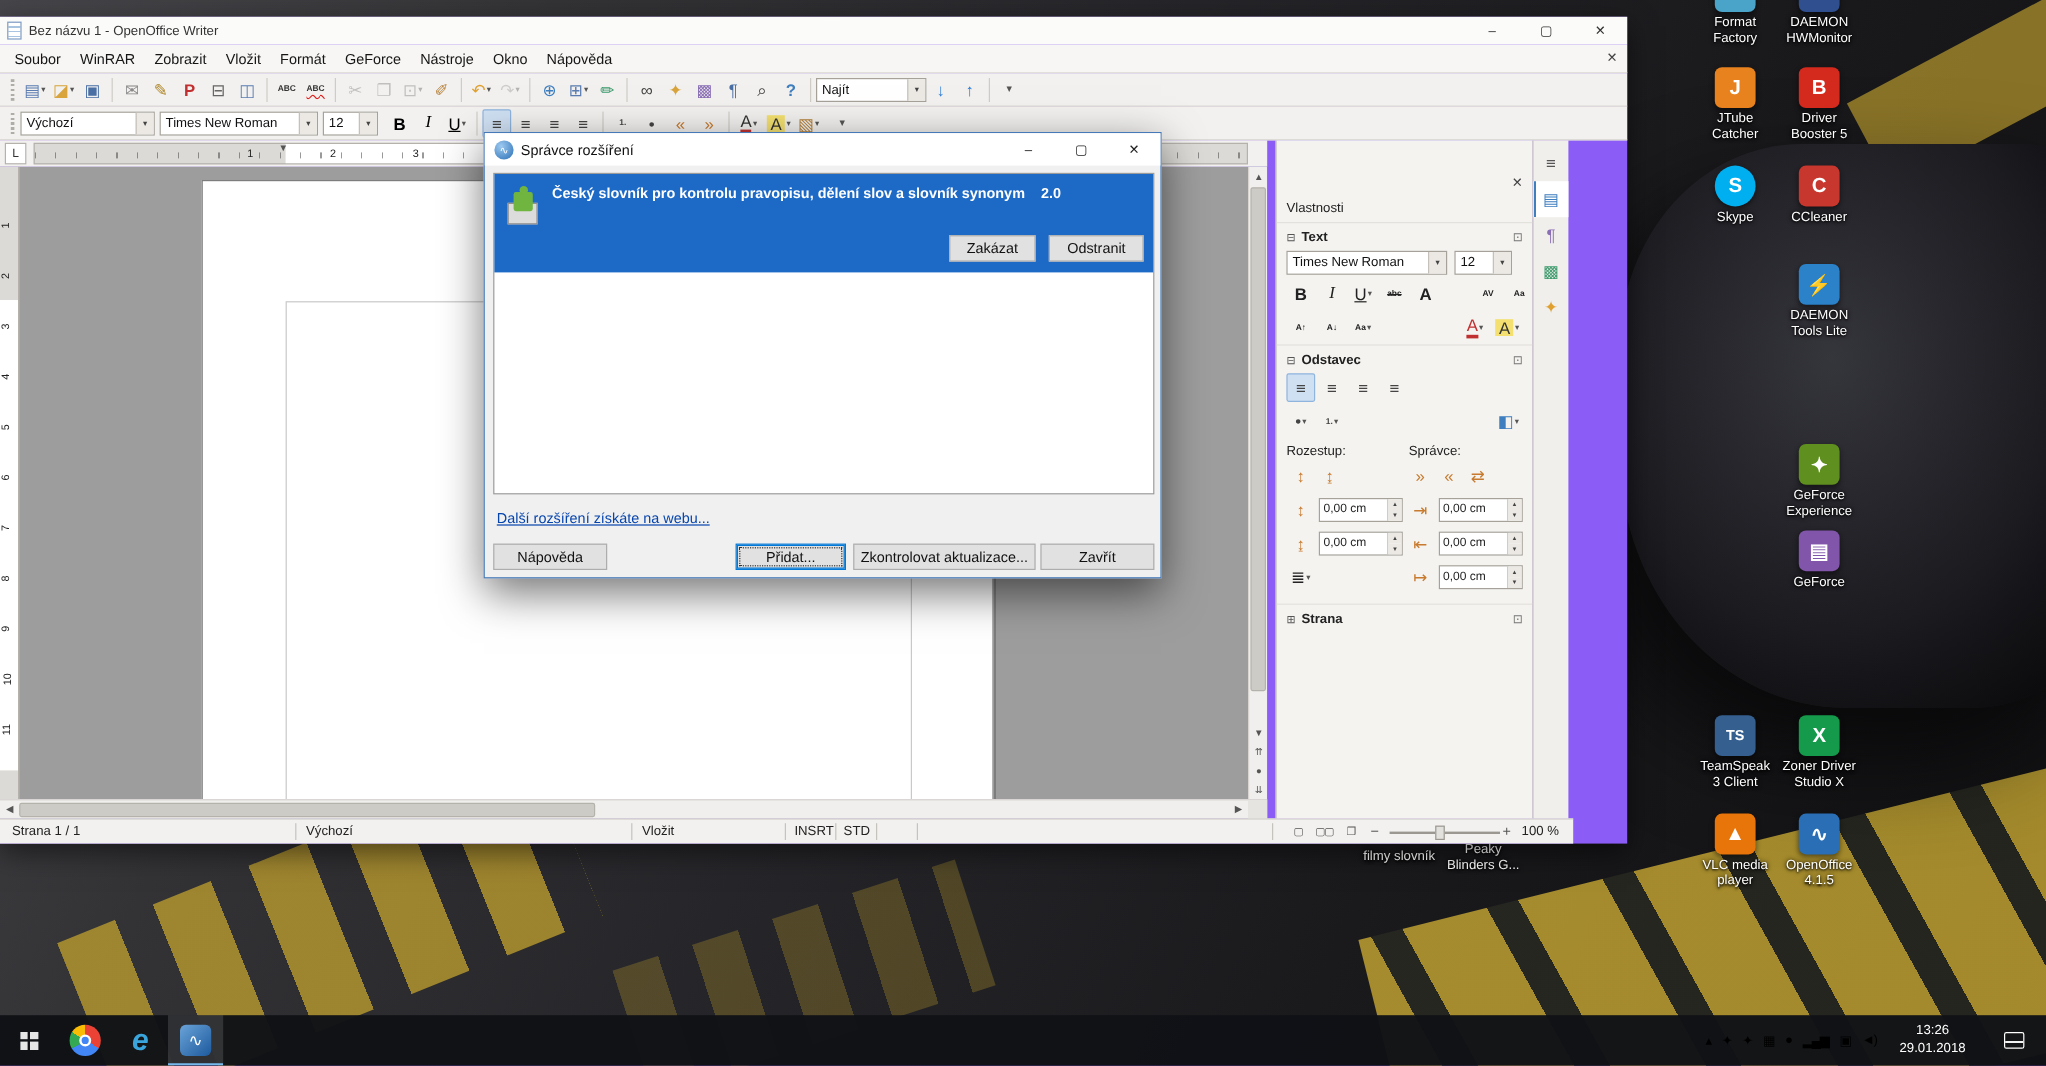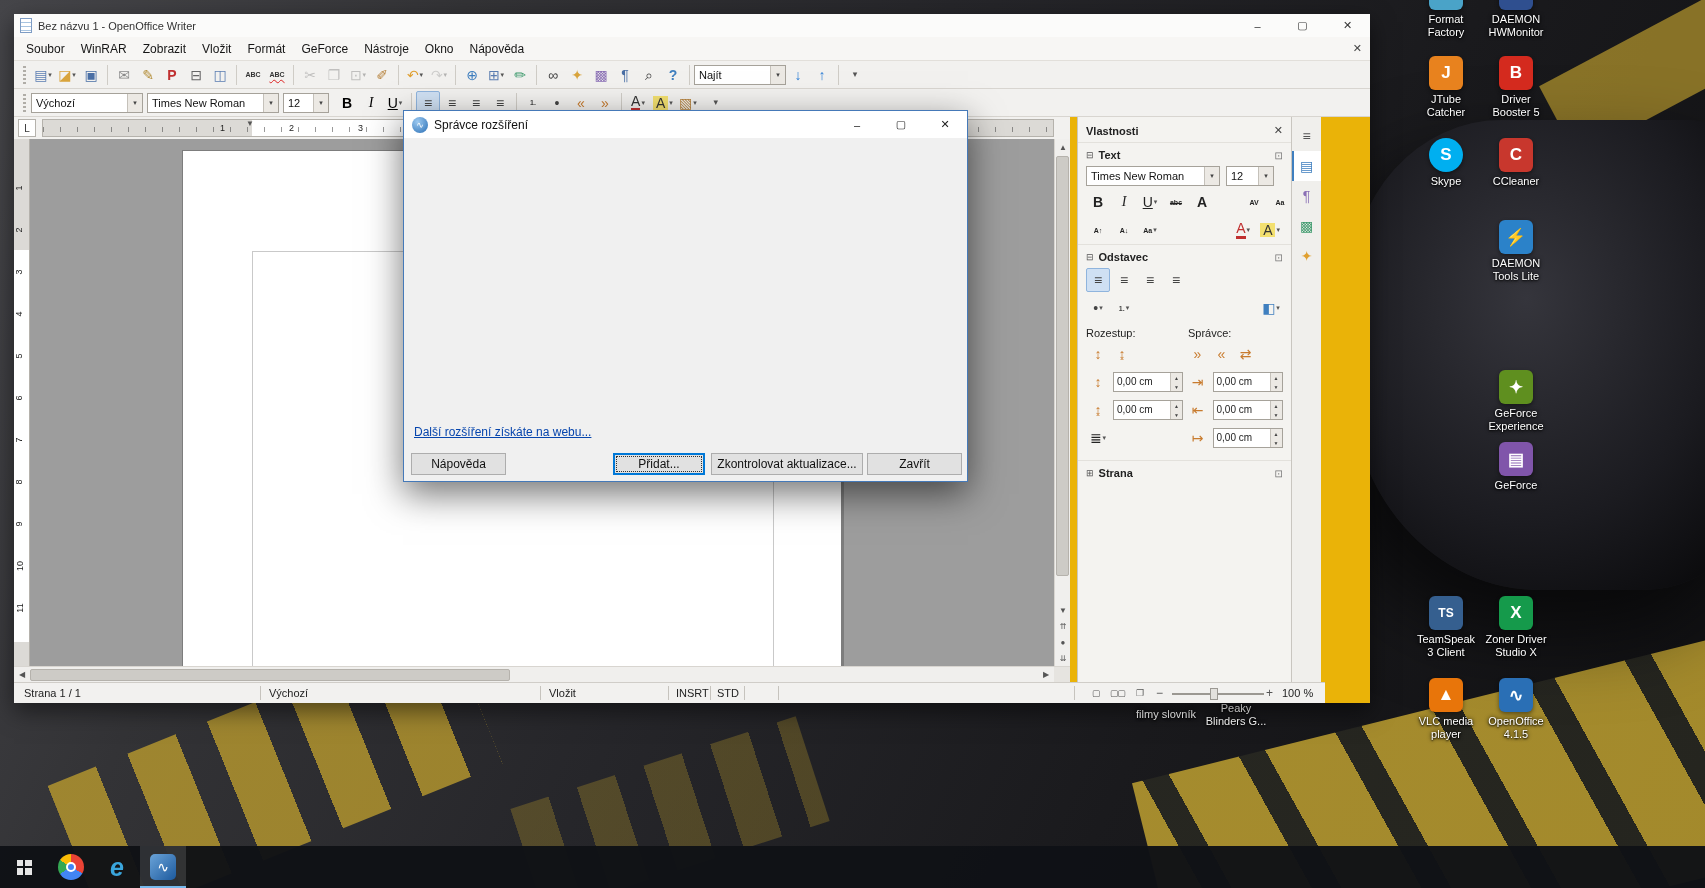--- a/index.html
+++ b/index.html
@@ -29,21 +29,21 @@
   .dicon { position:absolute; width:64px; text-align:center; color:#fff; }
   .dicon-glyph { width:34px; height:34px; margin:0 auto 3px; border-radius:6px; display:flex;
     align-items:center; justify-content:center; font-size:17px; font-weight:bold; color:#fff;
     box-shadow:0 2px 4px rgba(0,0,0,.45); }
   .dicon-glyph:empty { display:none; }
   .dicon.round .dicon-glyph { border-radius:50%; }
   .dicon.tg .dicon-glyph { font-size:12px; }
   .dicon-label { font-size:11px; line-height:1.2; text-shadow:0 1px 2px #000,0 0 4px #000; }
 
   
-  .writer { position:absolute; left:14px; top:14px; width:1356px; height:689px; background:#eab308;
+  .writer { position:absolute; left:0; top:14px; width:1356px; height:689px; background:#8b5cf6;
     box-shadow:0 8px 22px rgba(0,0,0,.5); z-index:10; }
   .wtitle { height:23px; background:#fbfbfa; display:flex; align-items:center; gap:6px;
     padding-left:6px; font-size:11px; color:#333; }
   .wt-ico { width:12px; height:15px; background:#fff; border:1px solid #7e9cc4;
     background-image:repeating-linear-gradient(#fff 0 3px,#a8c4e0 3px 4px); }
   .wctrl { margin-left:auto; display:flex; }
   .wctrl span { width:45px; height:23px; display:flex; align-items:center; justify-content:center;
     font-size:11px; color:#333; }
   .wmenu { height:24px; background:#f7f6f4; border-bottom:1px solid #e2dfda; display:flex;
     align-items:center; padding-left:4px; font-size:12px; color:#161616; position:relative; }
@@ -131,21 +131,21 @@
   .zoom-track { position:absolute; left:1158px; top:10px; width:92px; height:2px; background:#9b9892; }
   .zoom-thumb { position:absolute; left:1196px; top:5px; width:8px; height:12px; background:#e3e1dd;
     border:1px solid #9b9892; }
   .zoom-sign { position:absolute; top:3px; font-size:12px; color:#555; }
   .zoom-label { position:absolute; left:1268px; top:4px; }
 
   
   .sidebar { position:absolute; left:1063px; top:103px; width:214px; height:565px; background:#f4f3f0;
     border-left:1px solid #c9c6c0; font-size:11px; color:#222; }
   .sb-head { display:flex; align-items:center; padding:7px 8px 5px; }
-  .sb-title { font-weight:bold; }
+  .sb-title { font-weight:normal;margin-top:44px; }
   .sb-close { margin-left:auto; color:#444; }
   .sec-head { display:flex; align-items:center; padding:6px 8px 3px; font-weight:bold; border-top:1px solid #e3e1dc; }
   .sec-mark { font-size:9px; margin-right:5px; color:#555; font-weight:normal; }
   .sec-more { margin-left:auto; color:#777; font-size:10px; font-weight:normal; }
   .srow { display:flex; align-items:center; padding:2px 8px; gap:2px; }
   .lblrow { display:flex; padding:5px 8px 1px; }
   .lbl { width:102px; }
   .spin { display:flex; height:20px; width:70px; border:1px solid #a6a29a; background:#fff; }
   .spin-val { flex:1; font-size:10px; padding:3px 0 0 3px; white-space:nowrap; }
   .spin-btns { width:12px; display:flex; flex-direction:column; border-left:1px solid #c5c1ba; }
@@ -906,20 +906,35 @@
 <div class="dialog">
   <div class="dlg-title">
     <span class="orb">∿</span>
     <span>Správce rozšíření</span>
     <span class="dlg-ctrl">
       <span>–</span>
       <span>▢</span>
       <span>✕</span>
     </span>
   </div>
+  <div class="dlg-list">
+    <div class="ext-row">
+      <span class="ext-ico">
+        <span class="pz-box"></span>
+          <span class="pz-piece"></span>
+          <span class="pz-knob"></span>
+      </span>
+      <span class="ext-name">Český slovník pro kontrolu pravopisu, dělení slov a slovník synonym</span>
+      <span class="ext-ver">2.0</span>
+      <span class="ext-btns">
+        <button class="btn">Zakázat</button>
+        <button class="btn">Odstranit</button>
+      </span>
+    </div>
+  </div>
   <a class="dlg-link" href="#">Další rozšíření získáte na webu...</a>
   <div class="dlg-btnrow">
     <button class="btn b-help">Nápověda</button>
     <button class="btn b-add">Přidat...</button>
     <button class="btn b-check">Zkontrolovat aktualizace...</button>
     <button class="btn b-close">Zavřít</button>
   </div>
 </div>
 
 <div class="taskbar">
@@ -945,13 +960,33 @@
 
       </span>
     </div>
       <div class="tb-app oo-app active">
       <span class="app-ico">
         <span>∿</span>
 
       </span>
     </div>
     </span>
+  <div class="tb-tray">
+    <span style="display:flex;gap:9px;align-items:center">
+
+    <span class="tray-ico">▴</span>
+        <span class="tray-ico">✦</span>
+        <span class="tray-ico">✦</span>
+        <span class="tray-ico">▦</span>
+        <span class="tray-ico">●</span>
+        <span class="tray-ico">▂▄▆</span>
+        <span class="tray-ico">▣</span>
+        <span class="tray-ico">◄)</span>
+      </span>
+    <div class="tb-clock">
+      <div>13:26</div>
+      <div>29.01.2018</div>
+    </div>
+    <div class="tb-action">
+      <span class="ac-icon"></span>
+    </div>
+  </div>
 </div>
 
 </body></html>

